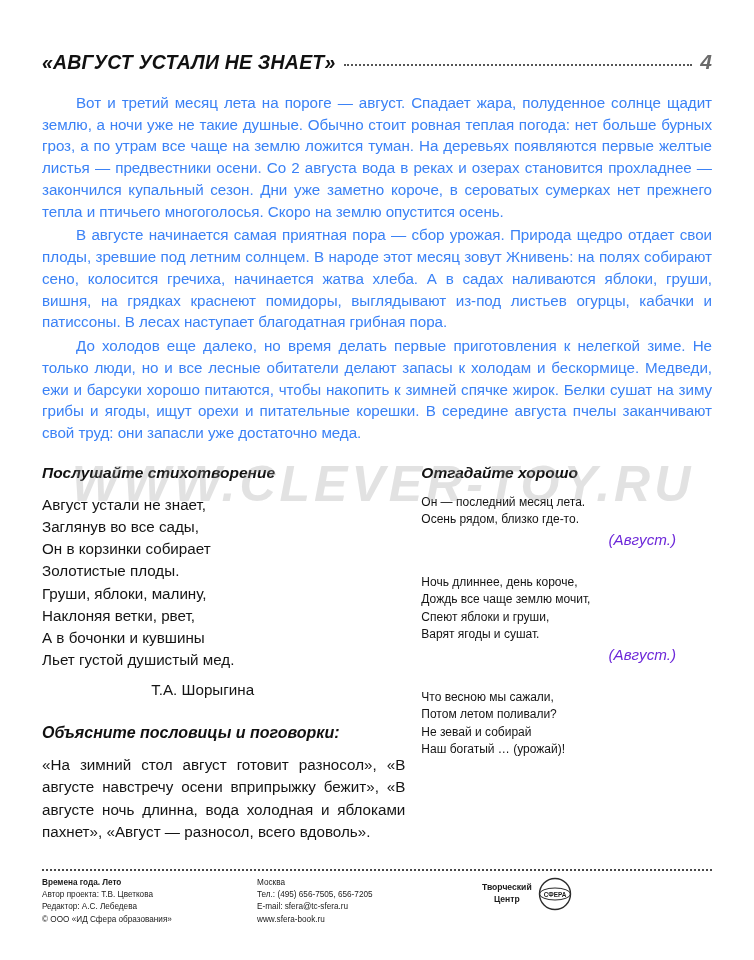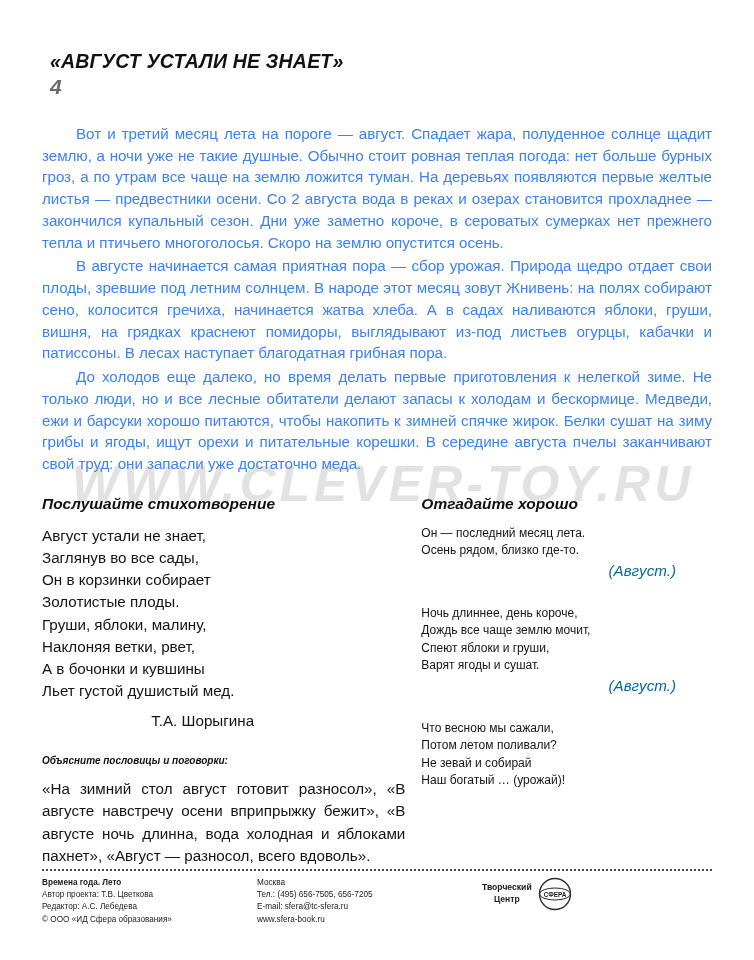--- a/index.html
+++ b/index.html
@@ -21,22 +21,21 @@
     height: 960px;
     box-sizing: border-box;
     padding: 40px 42px 0 42px;
   }
 
   
   .header {
     display: flex;
     align-items: baseline;
     margin-top: 10px;
-    margin-bottom: 24px;
-    flex-direction: column;
+    margin-bottom: 18px;
   }
   .header-title {
     font-style: italic;
     font-weight: bold;
     font-size: 19.5px;
     letter-spacing: 0.2px;
     white-space: nowrap;
     color: #111;
   }
   .header-dots {
@@ -104,27 +103,27 @@
     font-size: 12px;
     line-height: 1.46;
     color: #141414;
   }
   .riddle-answer {
     font-size: 15.2px;
     font-style: italic;
     text-align: right;
     padding-right: 36px;
     margin-top: 2px;
-    color: #0369a1;
+    color: #6d28d9;
   }
   .riddle-gap { height: 22px; }
   .proverbs-title {
     font-weight: bold;
     font-style: italic;
-    font-size: 10px;
+    font-size: 16px;
     margin-top: 26px;
     margin-bottom: 12px;
     color: #111;
   }
   .proverbs-text {
     font-size: 15.2px;
     line-height: 1.46;
     text-align: justify;
     color: #141414;
   }

